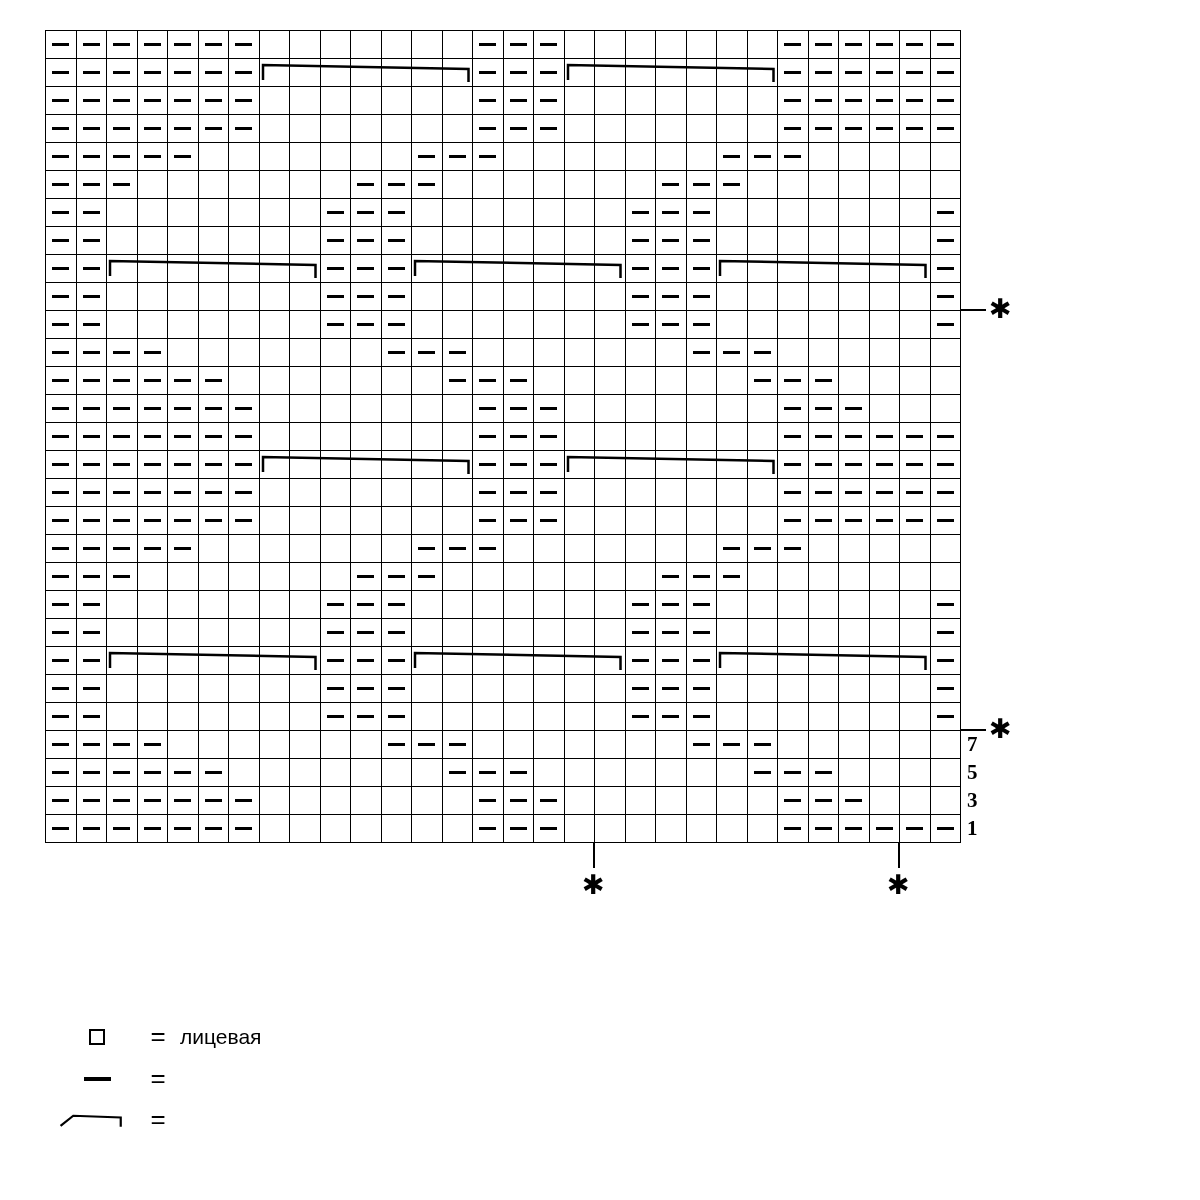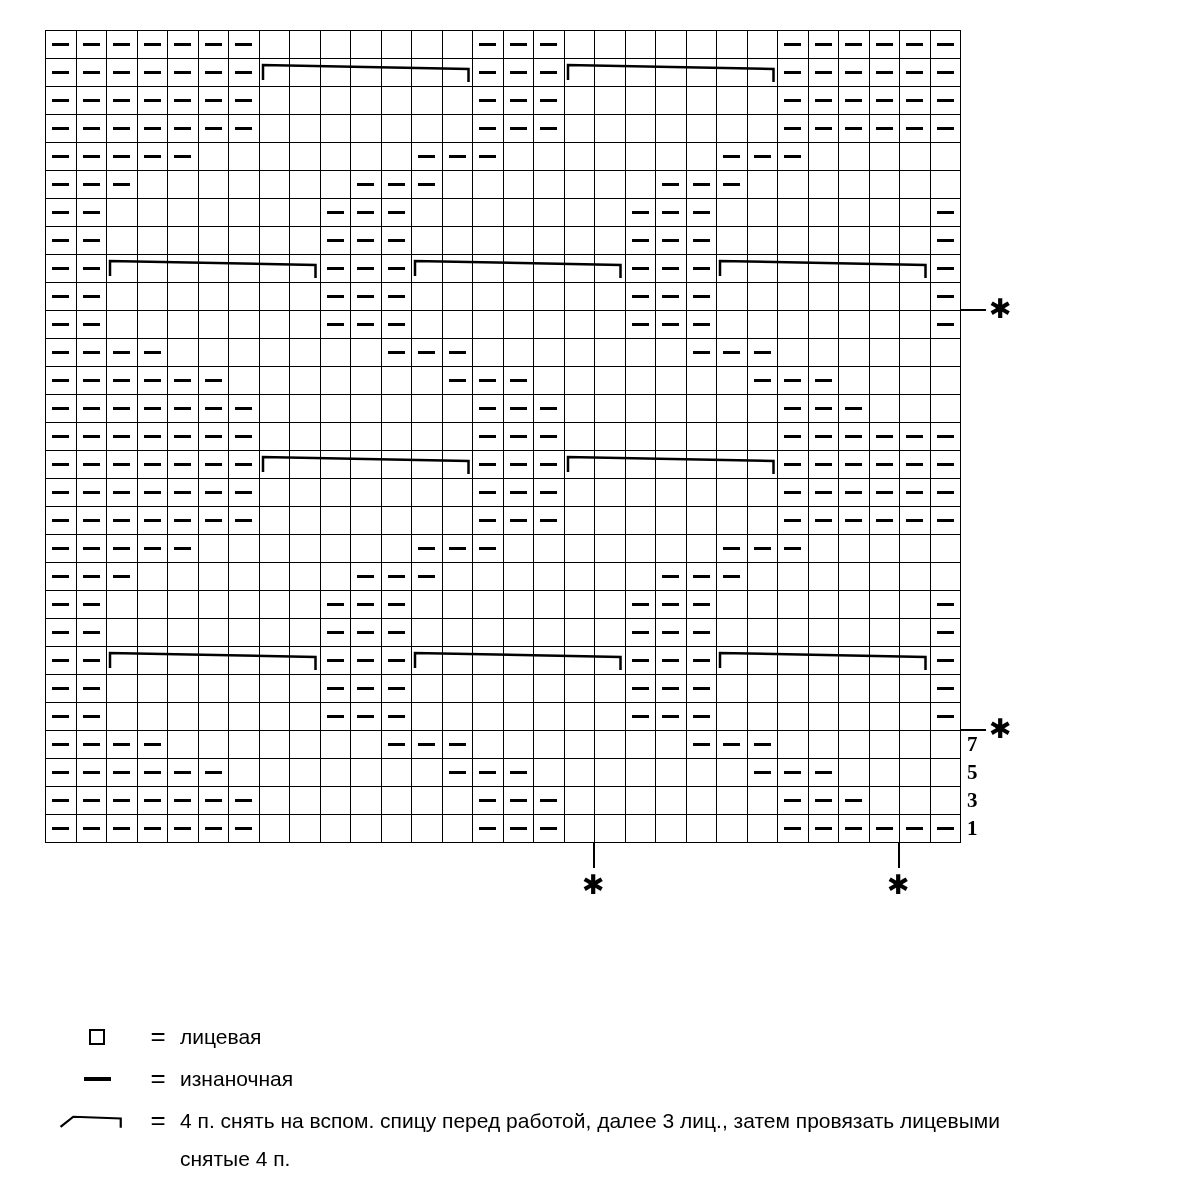--- a/index.html
+++ b/index.html
@@ -1668,26 +1668,24 @@
           <span class="sq"></span>
         </span>
       <span class="legend-eq">=</span>
       <span class="legend-label">лицевая</span>
     </div>
     <div class="legend-row">
       <span class="legend-sym">
           <span class="dash-sym"></span>
         </span>
       <span class="legend-eq">=</span>
-      <span class="legend-label">изнаночная</span>
     </div>
     <div class="legend-row">
       <span class="legend-sym">
         <svg width="92" height="28" viewBox="0 0 92 28">
           <polyline points="3,21 18,9 74,11 74,22" fill="none" stroke="#000" stroke-width="2.6"></polyline>
         </svg>
       </span>
       <span class="legend-eq">=</span>
-      <span class="legend-label">4 п. снять на вспом. спицу перед работой, далее 3 лиц., затем провязать лицевыми снятые 4 п.</span>
     </div>
   </div>
 
 </div>
 
 </body></html>

